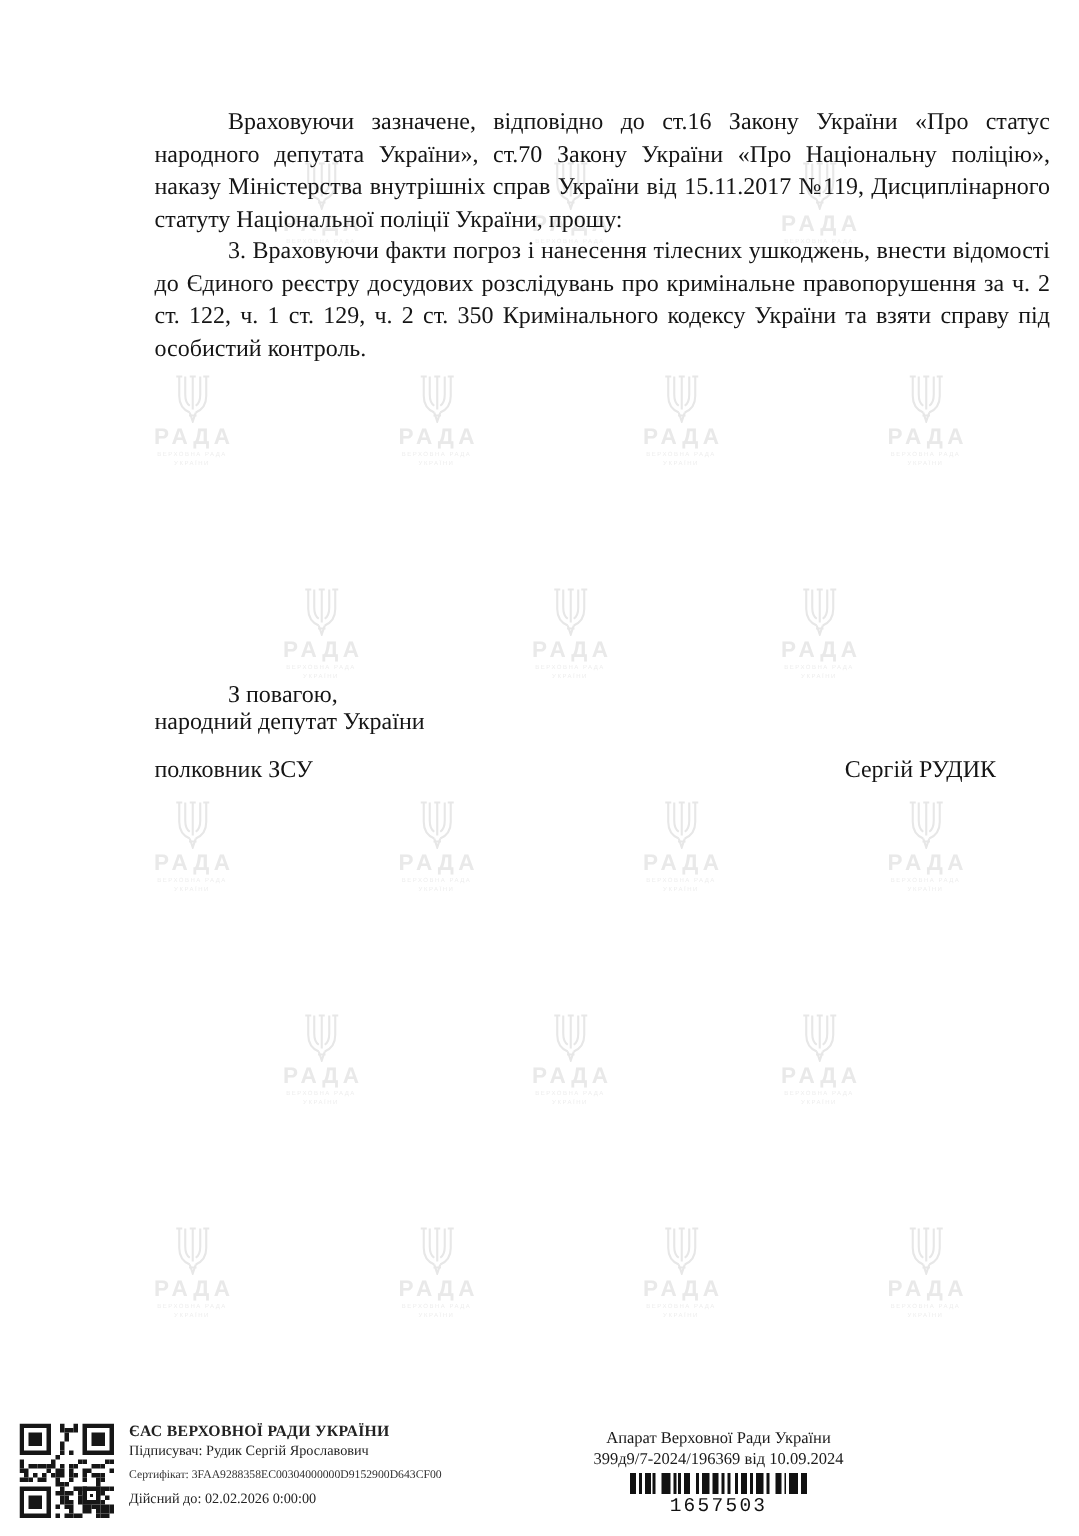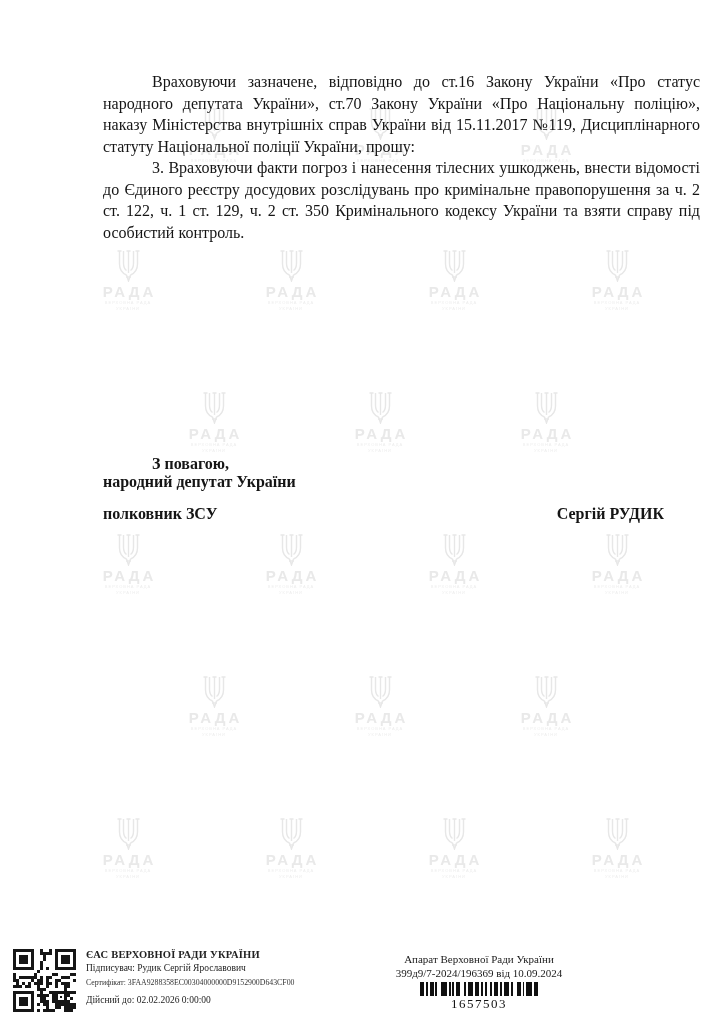--- a/index.html
+++ b/index.html
@@ -33,21 +33,21 @@
   .content{position:absolute;z-index:1;left:103px;top:71px;width:597px;}
   .para{
     margin:0;
     font-size:16px;line-height:21.5px;
     text-align:justify;
     text-indent:49px;
   }
   
   .signature{
     position:absolute;z-index:1;left:103px;top:455px;width:561px;
-    font-size:16px;font-weight:bold;line-height:18px;
+    font-size:16px;font-weight:normal;line-height:18px;
   }
   .salutation{margin-left:49px;}
   .sig-line1{}
   .sig-row{margin-top:14px;display:flex;justify-content:space-between;}
   
   .qr{position:absolute;z-index:1;left:13px;top:949px;}
   .footer-left{
     position:absolute;z-index:1;left:86px;top:949px;width:250px;
     font-size:9.5px;line-height:11px;color:#222;
   }
@@ -56,21 +56,21 @@
   .fl-cert{font-size:7.8px;color:#333;margin-bottom:7px;}
   .fl-valid{}
   .footer-right{
     position:absolute;z-index:1;left:390px;top:953px;width:178px;
     text-align:center;font-size:11px;line-height:13.5px;color:#1a1a1a;
   }
   .barcode{display:flex;justify-content:center;align-items:stretch;height:14px;margin-top:2px;}
   .barcode .bar{background:#111;}
   .barcode .gap{background:transparent;}
   .bc-number{
-    font-family:Liberation Serif, serif;
+    font-family:Liberation Mono, monospace;
     font-size:13px;letter-spacing:1.5px;color:#111;margin-top:1px;
   }
 </style>
 </head>
 <body>
 
 <div class="page">
 
   <div class="wm-layer">
       <div class="wm" style="left: 166px; top: 108px;">

